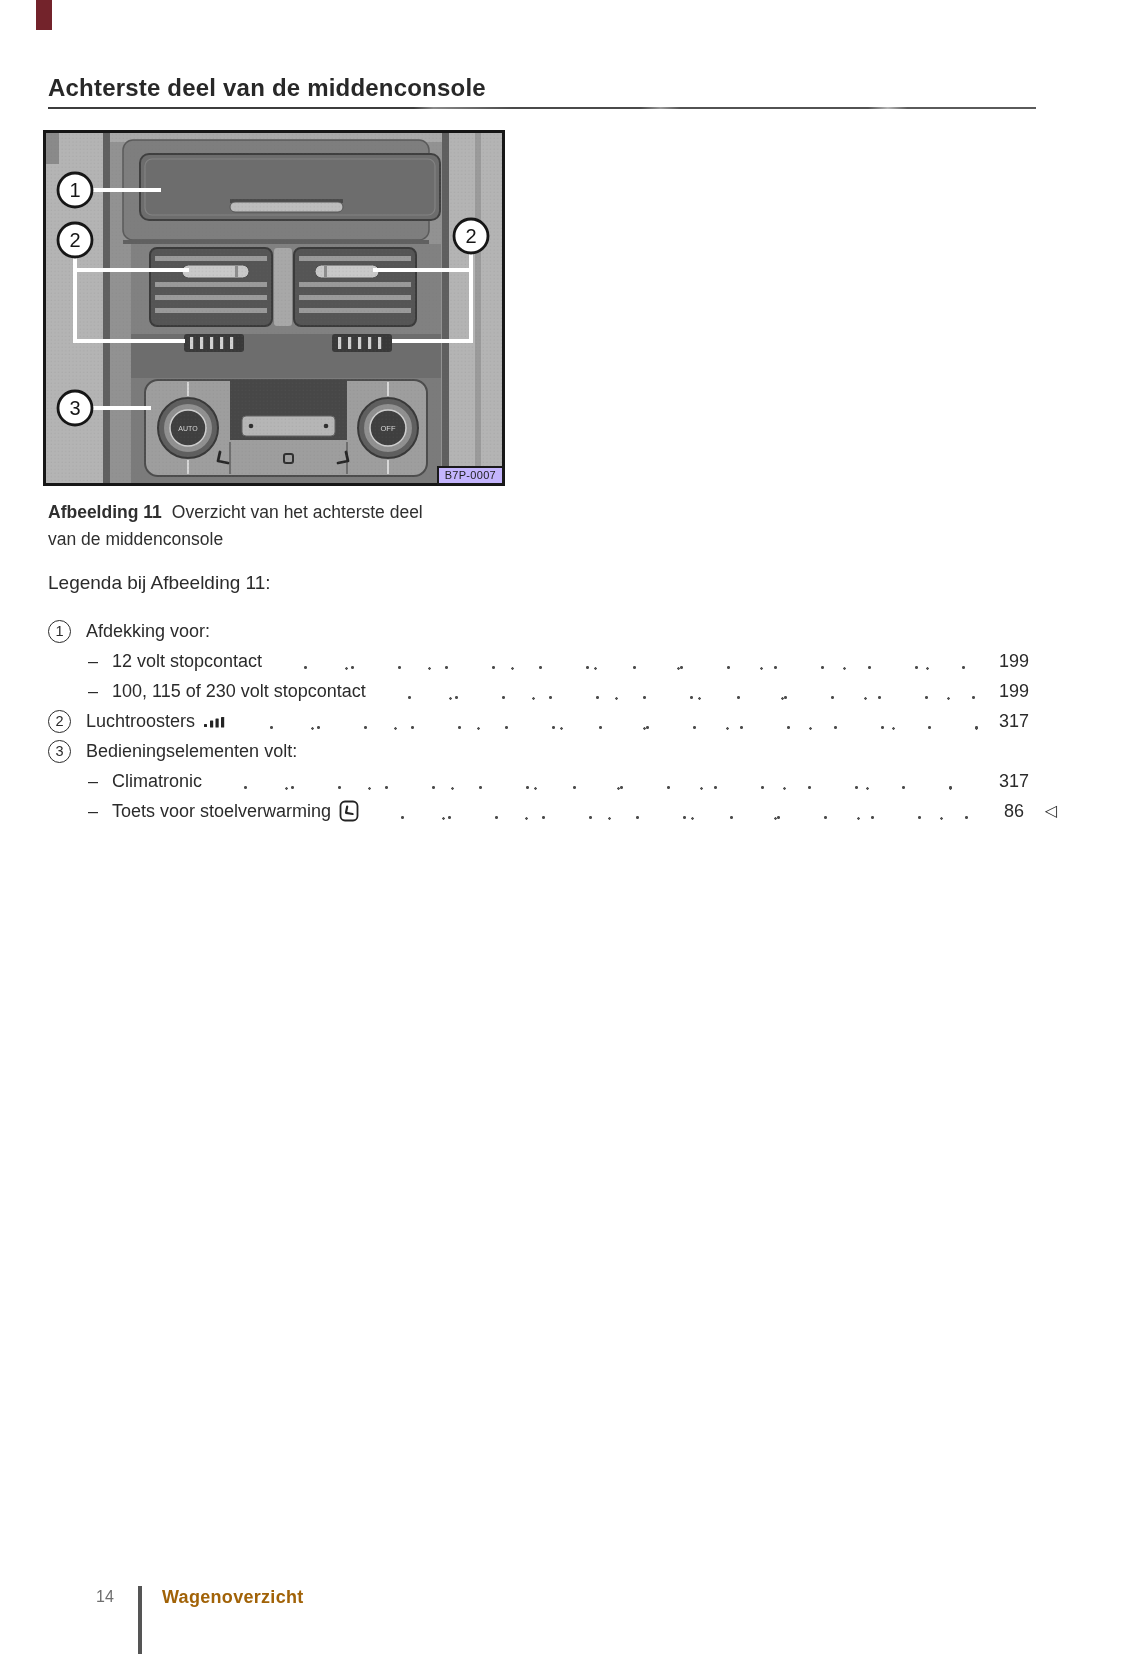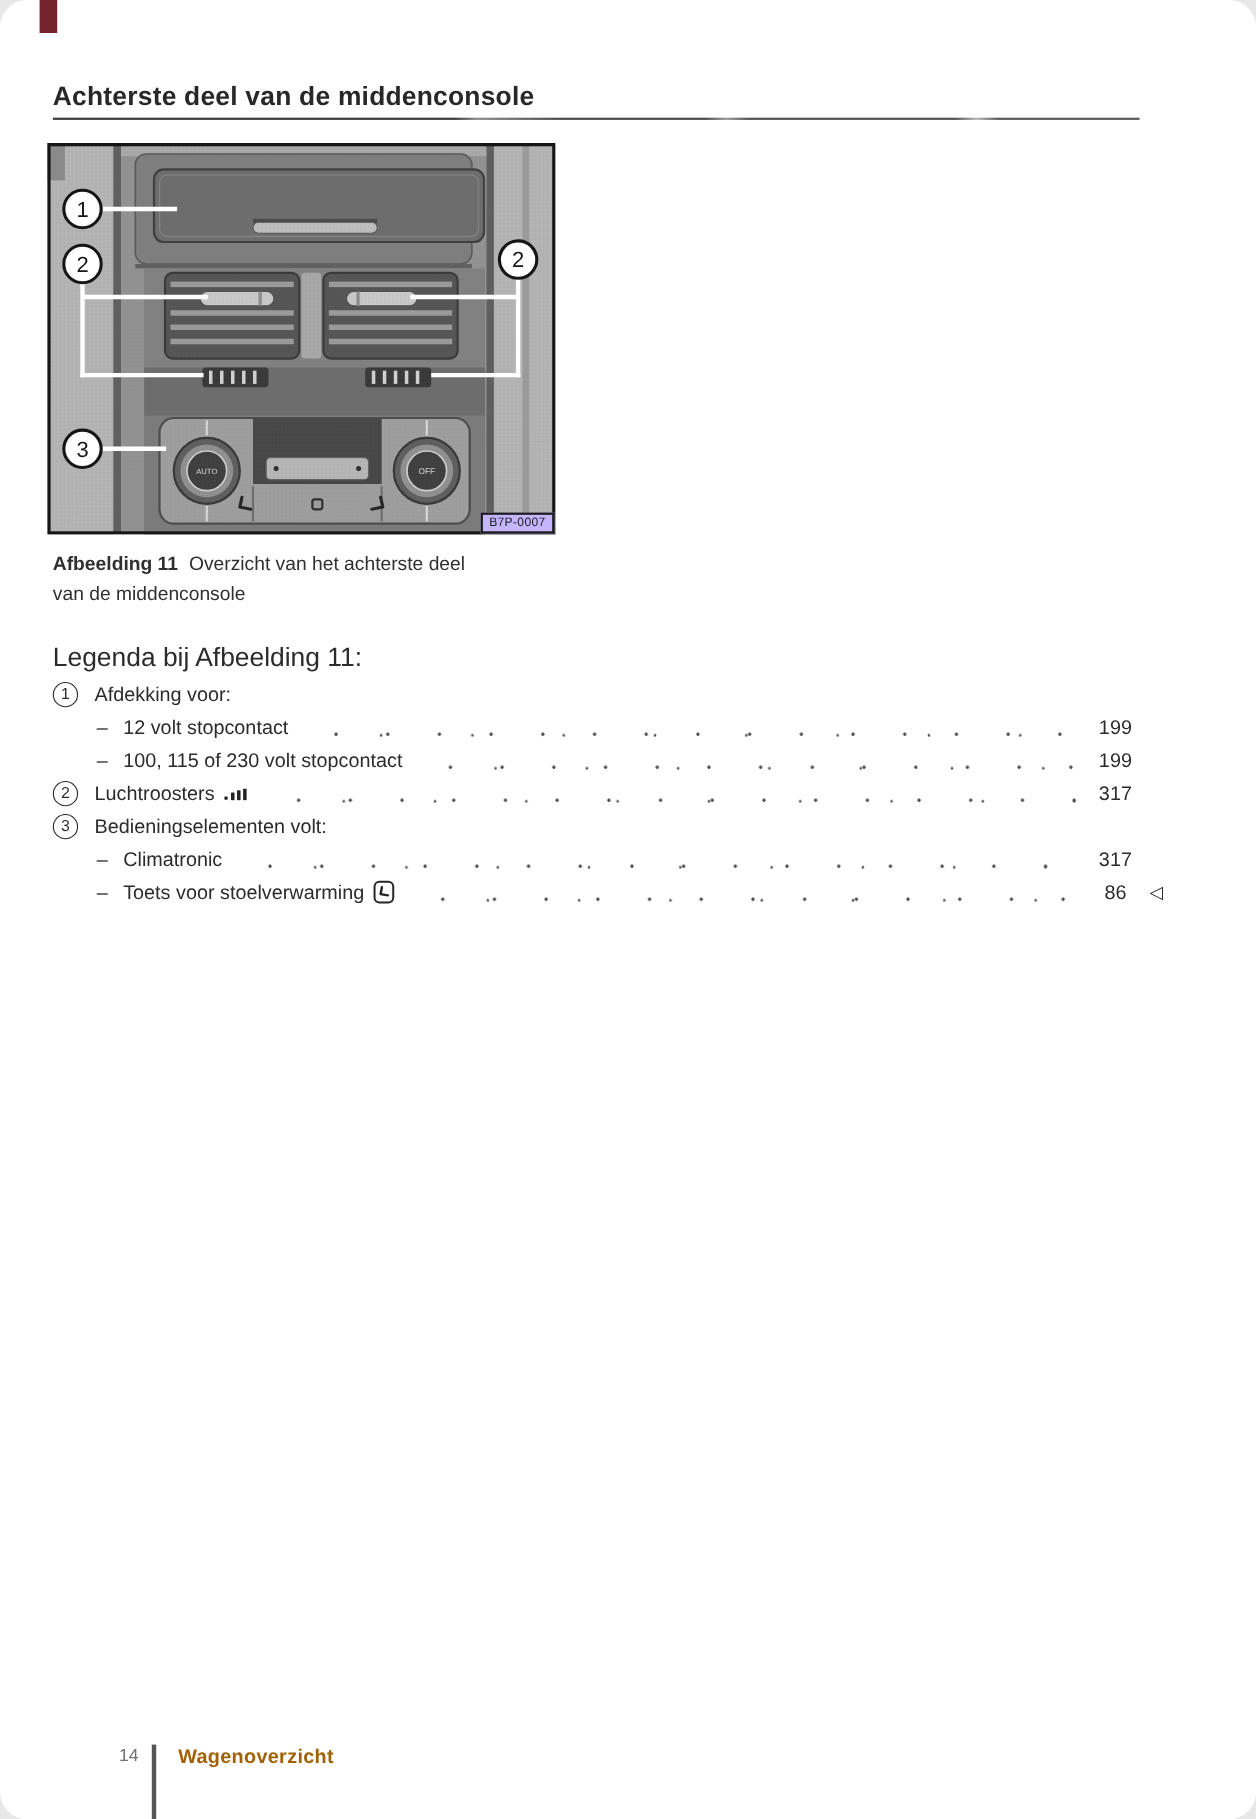--- a/index.html
+++ b/index.html
@@ -1,44 +1,44 @@
 <!DOCTYPE html>
 <html><head>
 <meta charset="utf-8">
 <style>
   html,body{margin:0;padding:0;background:#e8e8e8;}
   .page{position:relative;width:1142px;height:1654px;background:#ffffff;overflow:hidden;
-        font-family:"Liberation Sans", sans-serif;color:#2b2b2b;border-radius:25px;}
+        font-family:"Liberation Sans", sans-serif;color:#2b2b2b;}
   .corner-mark{position:absolute;left:36px;top:0;width:16px;height:30px;background:#73232b;}
   .page-title{position:absolute;left:48px;top:74px;font-size:24px;font-weight:bold;color:#282828;letter-spacing:.2px;}
   .title-rule{position:absolute;left:48px;top:107px;width:988px;height:2px;
      background:linear-gradient(90deg,#3c3c3c 0%,#3c3c3c 37%,#8a8a8a 39%,#4a4a4a 47%,#4a4a4a 60%,#9a9a9a 62%,#525252 64%,#525252 83%,#b5b5b5 85%,#5a5a5a 87%,#5a5a5a 100%);}
   .figure-image{position:absolute;left:43px;top:130px;width:462px;height:356px;}
   .figure-code{position:absolute;right:1px;bottom:1px;background:#c4b5fd;border:2px solid #1a1a1a;
      font-size:11px;padding:1px 6px 2px 6px;color:#1d1d1d;letter-spacing:.3px;}
   .figure-caption{position:absolute;left:48px;top:499px;font-size:17.5px;line-height:27px;color:#2f2f2f;width:480px;}
   .figure-caption b{font-weight:bold;margin-right:10px;margin-top:40px;}
-  .legend-intro{position:absolute;left:48px;top:572px;font-size:24px;color:#2b2b2b;margin-top:12px;}
+  .legend-intro{position:absolute;left:48px;top:572px;font-size:19px;color:#2b2b2b;}
   .legend-list{position:absolute;left:48px;top:616px;width:990px;}
   .lrow{display:flex;align-items:center;height:30px;font-size:18px;color:#2b2b2b;}
   .lrow.indent{padding-left:40px;}
   .lmark{flex:0 0 auto;width:23px;height:23px;border:1.7px solid #2a2a2a;border-radius:50%;
      display:inline-flex;align-items:center;justify-content:center;font-size:14.5px;margin-right:15px;box-sizing:border-box;}
   .ldash{flex:0 0 24px;}
   .ltext{white-space:nowrap;}
   .licon{display:inline-flex;margin-left:8px;align-items:center;}
   .leader{flex:1 1 auto;height:5px;margin:0 10px 0 14px;transform:translateY(6px);
      background-image:
        radial-gradient(circle,#4c4c4c 1.25px,rgba(0,0,0,0) 1.7px),
        radial-gradient(circle,#565656 1.1px,rgba(0,0,0,0) 1.5px);
      background-size:47px 5px,83px 5px;background-repeat:repeat-x;background-position:6px 0,29px 1px;}
   .lpage{flex:0 0 auto;min-width:48px;text-align:center;position:relative;}
   .tri{position:absolute;left:100%;margin-left:7px;top:0px;font-size:16px;color:#2b2b2b;
        font-family:"DejaVu Sans", sans-serif;}
-  .footer-page{position:absolute;left:96px;top:1588px;width:30px;text-align:right;font-size:16px;color:#6f6f6f;}
+  .footer-page{position:absolute;left:96px;top:1588px;width:30px;text-align:left;font-size:16px;color:#6f6f6f;}
   .footer-bar{position:absolute;left:138px;top:1586px;width:4px;height:68px;background:#555;}
   .footer-section{position:absolute;left:162px;top:1587px;font-size:18px;font-weight:bold;color:#a16207;letter-spacing:.3px;}
 </style>
 </head>
 <body>
 
 <div class="page">
 
   <div class="corner-mark"></div>
 

